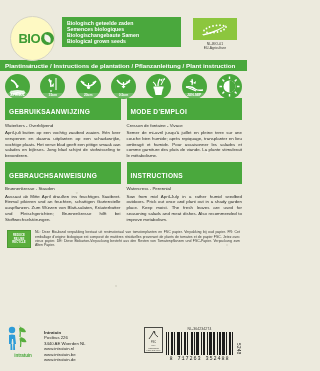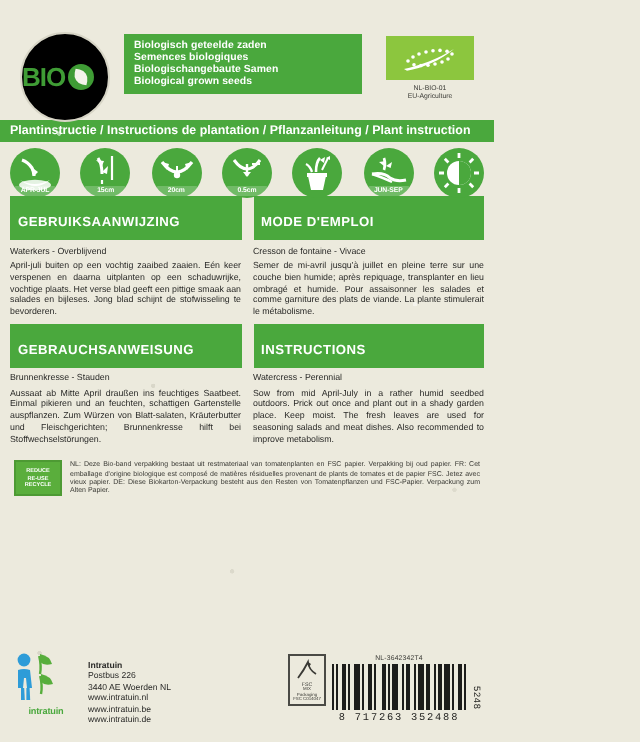--- a/index.html
+++ b/index.html
@@ -25,23 +25,23 @@
     pointer-events:none;
   }
 
   
   .top{
     position:relative;height:60px;
   }
   .bio-badge{
     position:absolute;left:10px;top:16px;
     width:43px;height:43px;border-radius:50%;
-    background:#000000;
+    background:#fef9c3;
     border:1.5px solid #d7d5c6;
-    display:flex;align-items:center;justify-content:flex-start;
+    display:flex;align-items:center;justify-content:flex-end;
   }
   .bio-word{
     font-weight:bold;font-size:13px;color:#3f9c35;letter-spacing:-.5px;
     display:flex;align-items:center;
   }
   .bio-leafcircle{
     width:13px;height:13px;border-radius:50%;
     background:#3f9c35;margin-left:1px;
     position:relative;
   }

